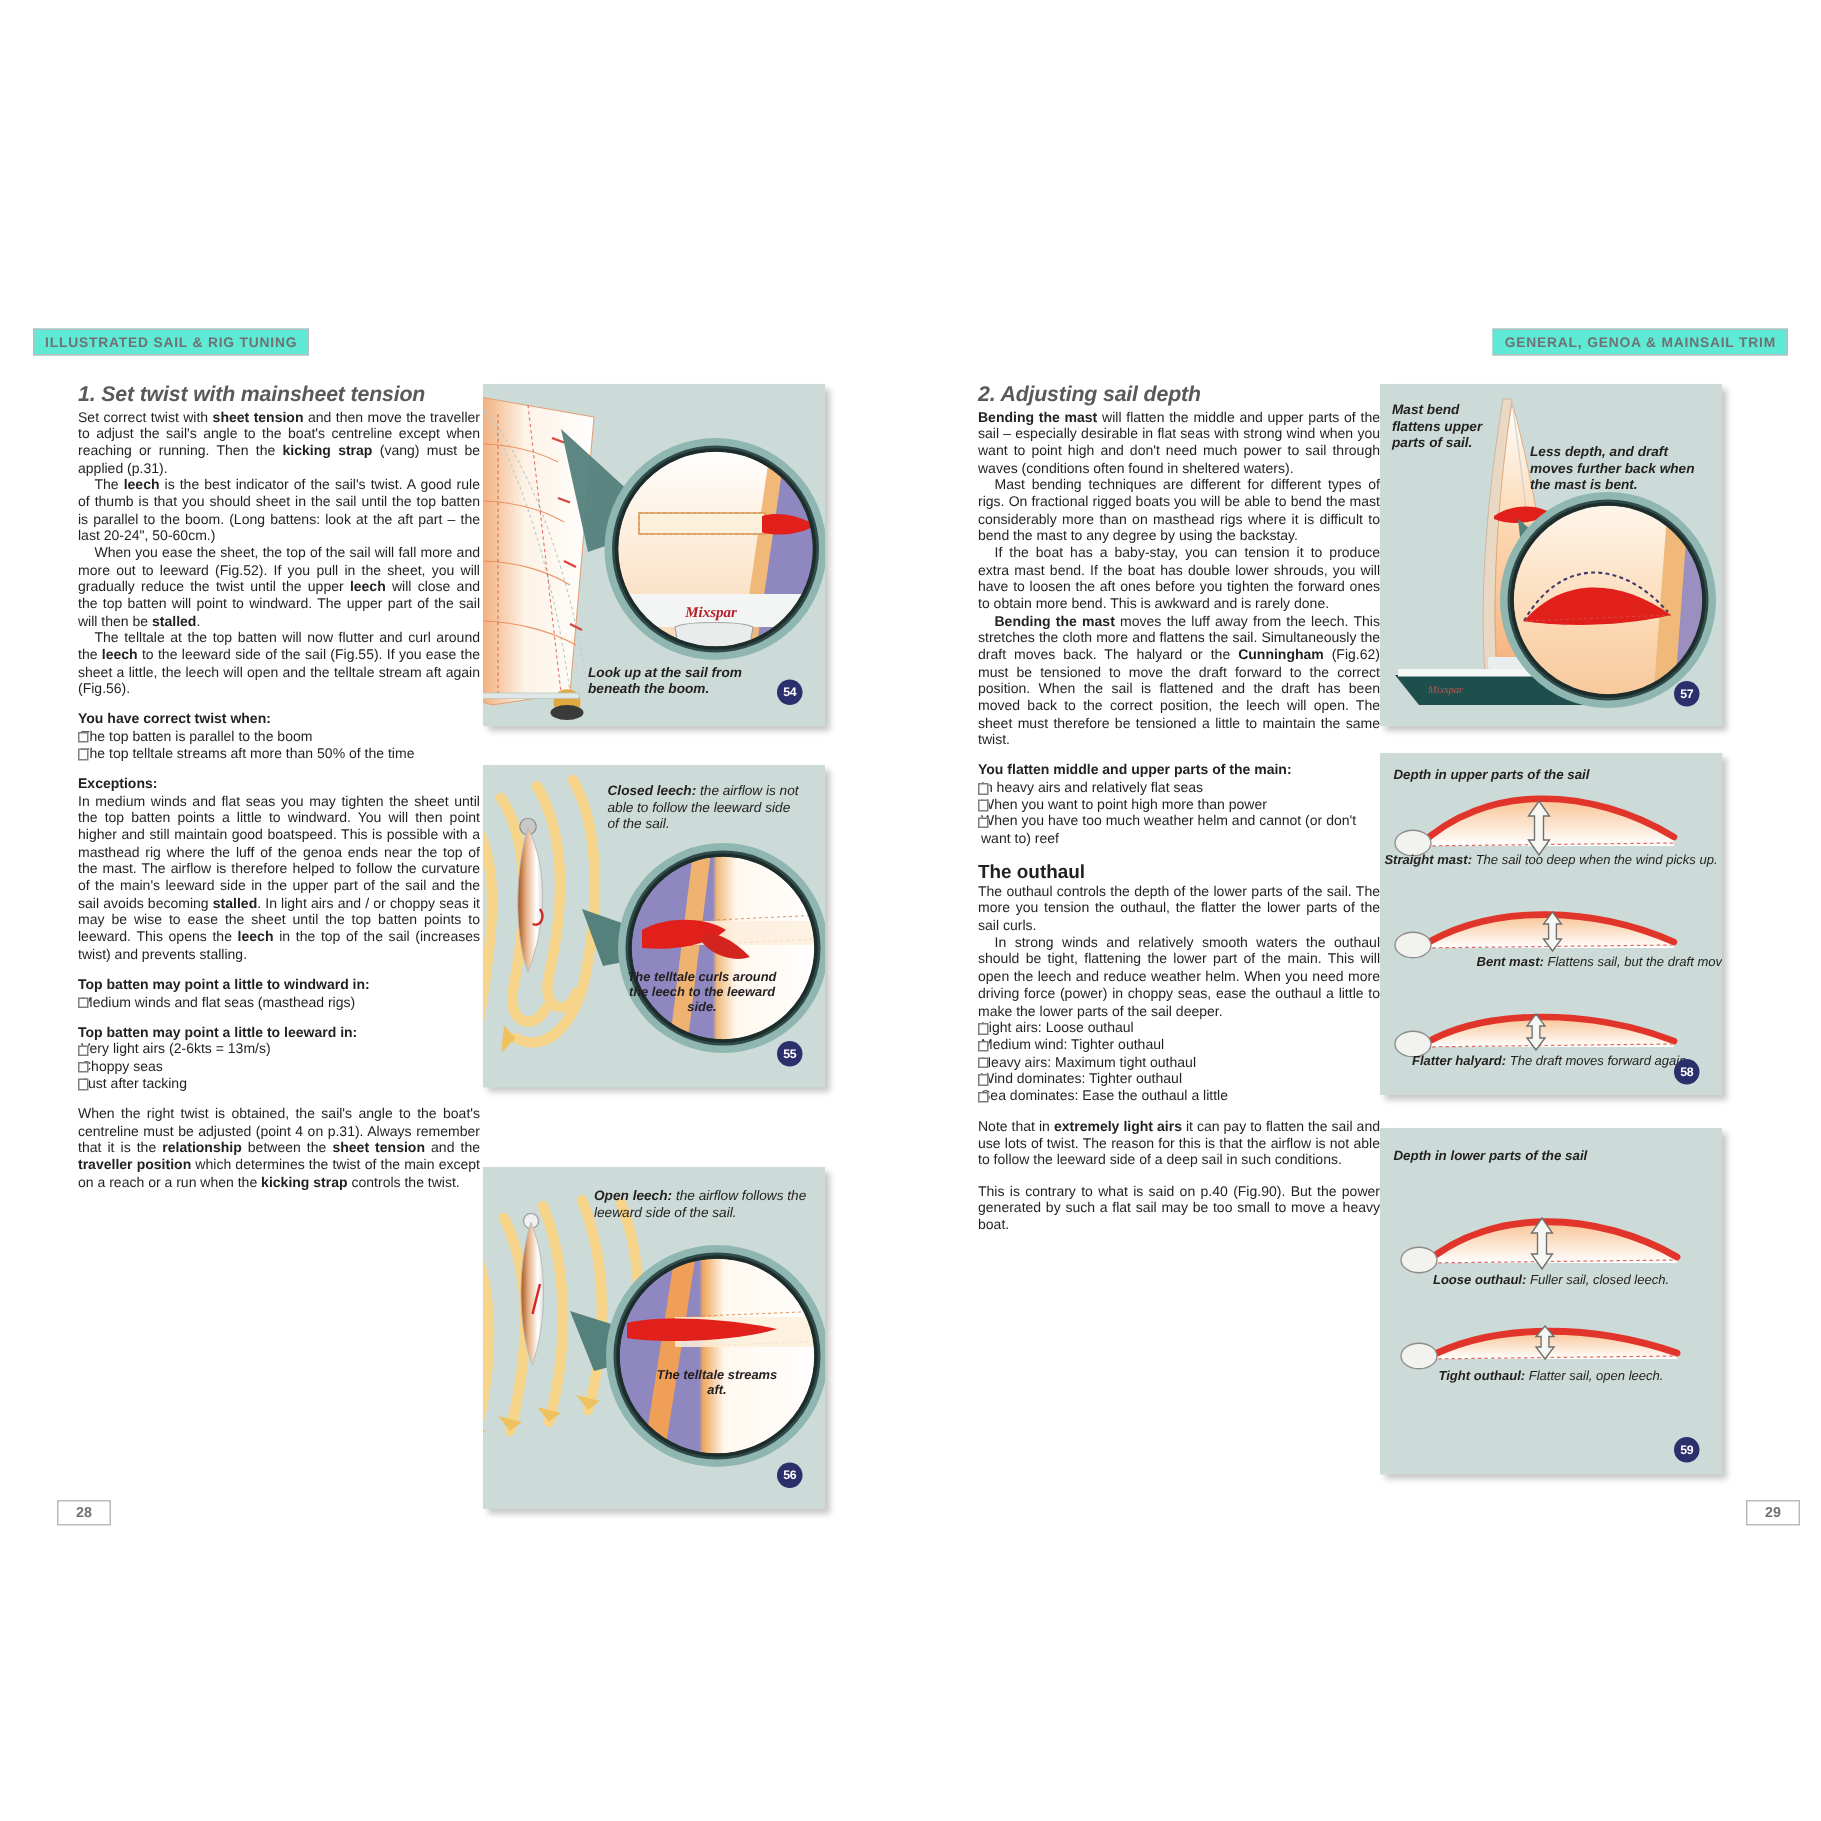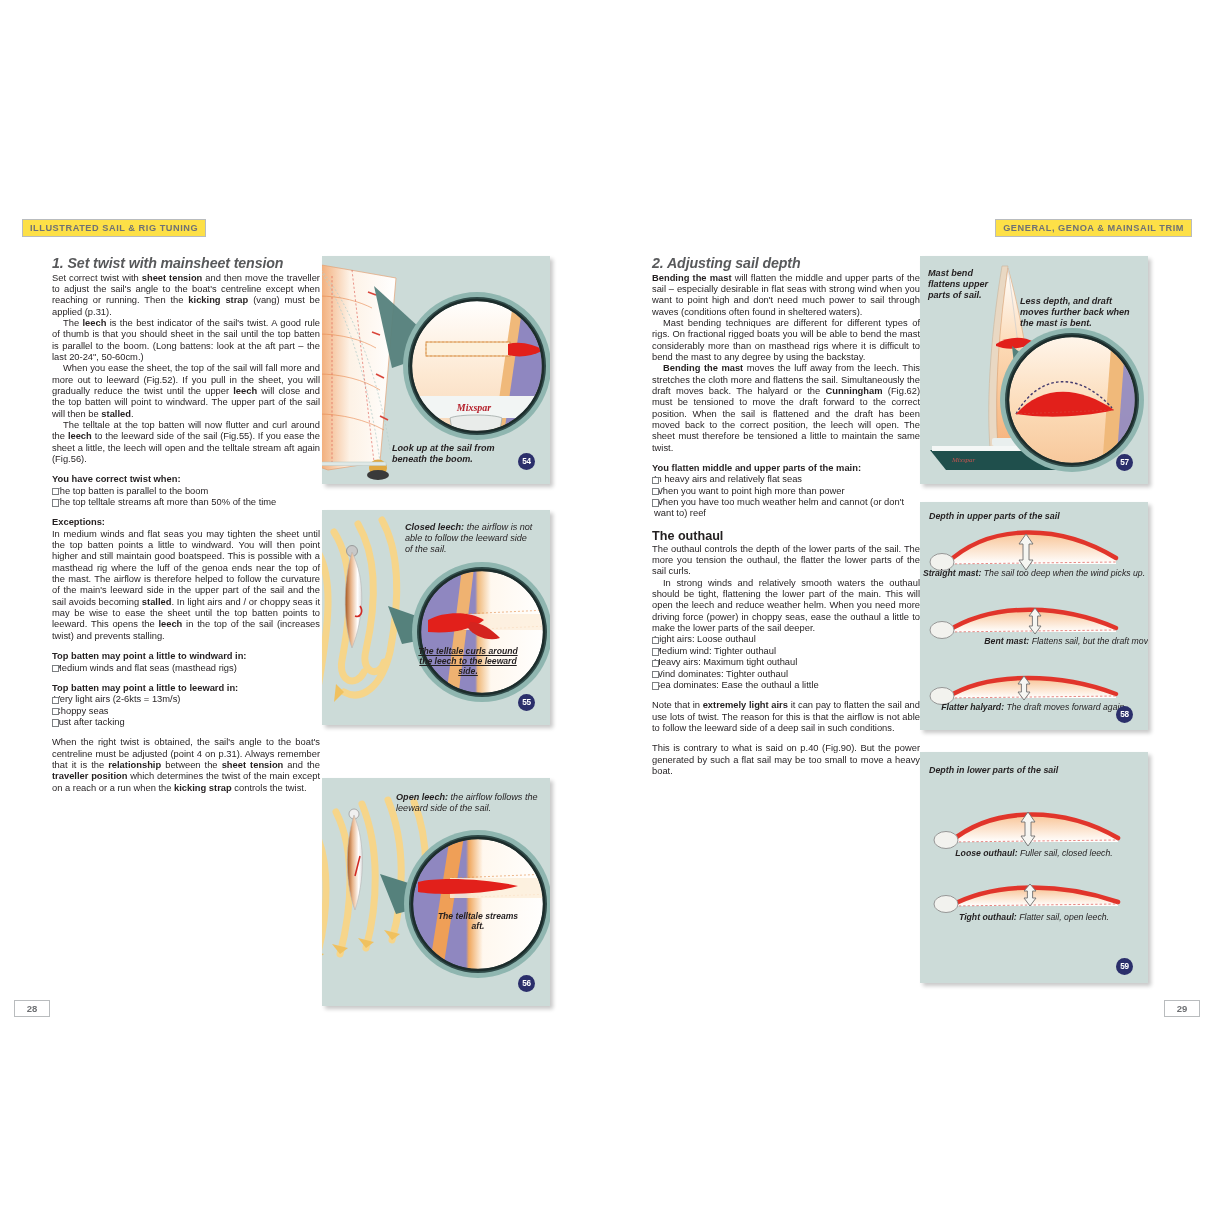--- a/index.html
+++ b/index.html
@@ -7,30 +7,30 @@
     width:1214px;height:1214px;background:#ffffff;
     font-family:"Liberation Sans", sans-serif;
     color:#231f20;overflow:hidden;
   }
   .spread{position:absolute;left:0;top:0;width:1214px;height:1214px;background:#fff;}
 
   
   .runhead{
     position:absolute;top:219px;
     font-size:9.2px;font-weight:bold;letter-spacing:.55px;color:#6f7174;
-    border:1px solid #b9bcbe;padding:3px 7px 3px 7px;background:#fde047;
+    border:1px solid #b9bcbe;padding:3px 7px 3px 7px;background:#5eead4;
     white-space:nowrap;
   }
   .runhead.left{left:22px;}
   .runhead.right{right:22px;}
 
   .folio{
     position:absolute;top:1000px;width:34px;text-align:center;
     font-size:9.5px;font-weight:bold;color:#6f7174;
-    border:1px solid #b9bcbe;padding:2px 0;background:#fff;
+    border:1px solid #b9bcbe;padding:2px 0;background:#fff;margin-left:24px;
   }
   .folio.left{left:14px;}
   .folio.right{right:14px;}
 
   
   .col{
     position:absolute;width:268px;
     font-size:9.35px;line-height:11.35px;text-align:justify;color:#231f20;
   }
   .col.left{left:52px;top:256px;}
@@ -134,20 +134,21 @@
     </ul>
 
     <p class="gap">When the right twist is obtained, the sail's angle to the boat's centreline must be adjusted (point 4 on p.31). Always remember that it is the <b>relationship</b> between the <b>sheet tension</b> and the <b>traveller position</b> which determines the twist of the main except on a reach or a run when the <b>kicking strap</b> controls the twist.</p>
   </div>
 
   <div class="col right">
     <h2>2. Adjusting sail depth</h2>
 
     <p><b>Bending the mast</b> will flatten the middle and upper parts of the sail – especially desirable in flat seas with strong wind when you want to point high and don't need much power to sail through waves (conditions often found in sheltered waters).</p>
     <p class="ind">Mast bending techniques are different for different types of rigs. On fractional rigged boats you will be able to bend the mast considerably more than on masthead rigs where it is difficult to bend the mast to any degree by using the backstay.</p>
+    <p class="ind">If the boat has a baby-stay, you can tension it to produce extra mast bend. If the boat has double lower shrouds, you will have to loosen the aft ones before you tighten the forward ones to obtain more bend. This is awkward and is rarely done.</p>
     <p class="ind"><b>Bending the mast</b> moves the luff away from the leech. This stretches the cloth more and flattens the sail. Simultaneously the draft moves back. The halyard or the <b>Cunningham</b> (Fig.62) must be tensioned to move the draft forward to the correct position. When the sail is flattened and the draft has been moved back to the correct position, the leech will open. The sheet must therefore be tensioned a little to maintain the same twist.</p>
 
     <p class="chklabel gap">You flatten middle and upper parts of the main:</p>
     <ul class="chk">
       <li>In heavy airs and relatively flat seas</li>
       <li>When you want to point high more than power</li>
       <li>When you have too much weather helm and cannot (or don't want to) reef</li>
     </ul>
 
     <h3>The outhaul</h3>
@@ -280,21 +281,21 @@
           <rect x="140" y="104" width="86" height="16" fill="#fdeedb" opacity=".8"></rect>
           <path d="M106 110 C 124 100 150 102 162 110 C 150 120 128 124 106 122 Z" fill="#e2201b"></path>
           <path d="M148 112 C 160 112 170 120 178 128 C 166 132 152 126 146 118 Z" fill="#d4241f"></path>
         </g>
         <circle cx="160" cy="122" r="62" fill="none" stroke="#1d2d2c" stroke-width="2.4"></circle>
       </g>
     </svg>
     <div class="figcap" style="left:83px;top:12px;width:130px;">
       <span>Closed leech:</span><span class="norm"> the airflow is not able to follow the leeward side of the sail.</span>
     </div>
-    <div class="magtxt" style="left:96px;top:136px;width:100px;text-decoration:underline;">The telltale curls around the leech to the leeward side.</div>
+    <div class="magtxt" style="left:96px;top:136px;width:100px;">The telltale curls around the leech to the leeward side.</div>
     <div class="fignum" style="left:196px;top:184px;">55</div>
   </div>
 
   <div class="fig" style="left:322px;top:778px;width:228px;height:228px;">
     <svg width="228" height="228" viewBox="0 0 228 228">
       <defs>
         <linearGradient id="sec56" x1="0" y1="0" x2="1" y2="0">
           <stop offset="0" stop-color="#a4561f"></stop>
           <stop offset="0.35" stop-color="#e8b48a"></stop>
           <stop offset="0.75" stop-color="#ffffff"></stop>

